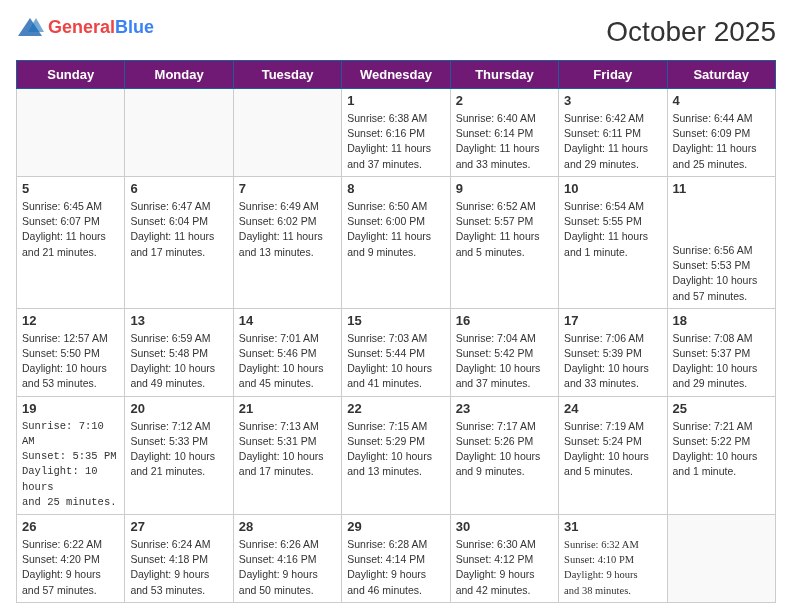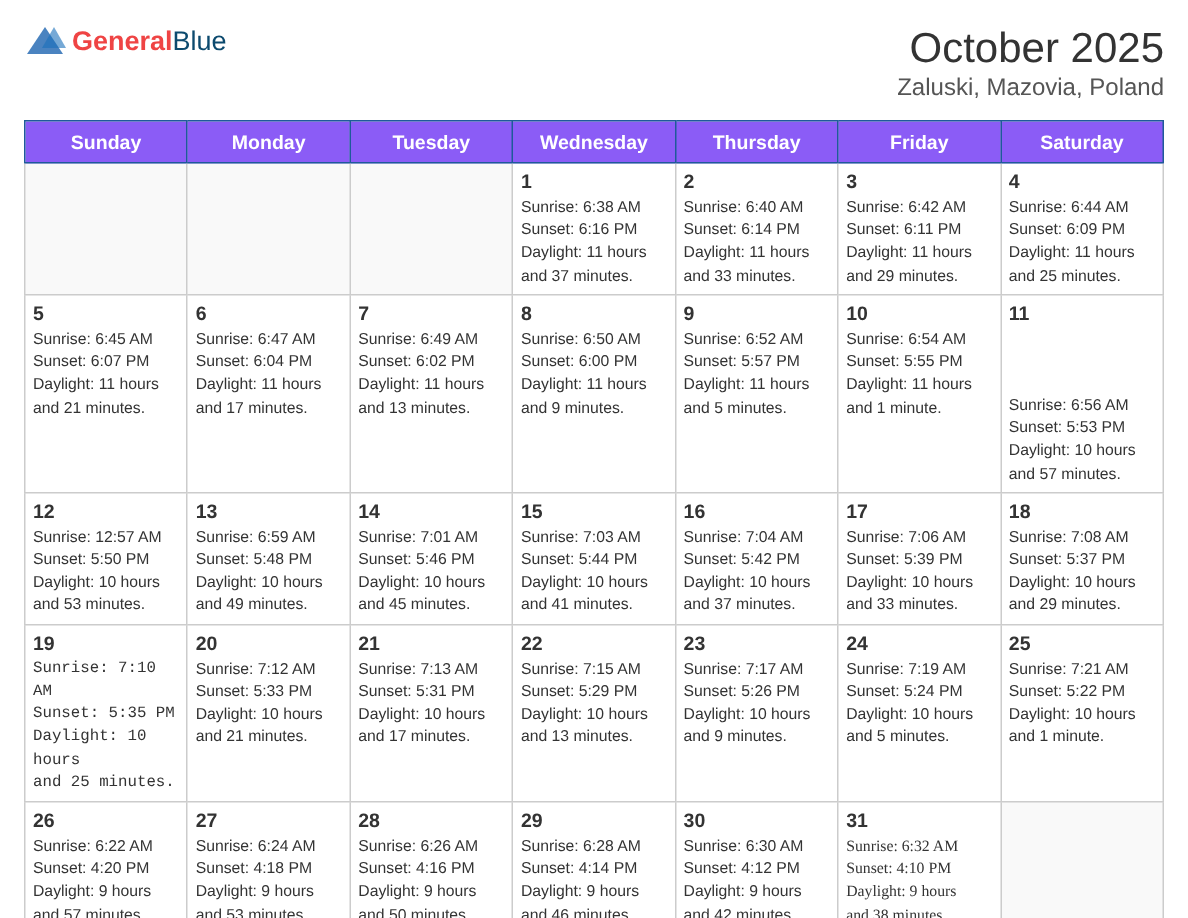--- a/index.html
+++ b/index.html
@@ -15,35 +15,35 @@
       justify-content: space-between;
       align-items: flex-start;
       margin-bottom: 12px;
     }
     .logo {
       display: flex;
       align-items: center;
       gap: 4px;
     }
     .logo-text-general { font-size: 18px; font-weight: bold; color: #ef4444; }
-    .logo-text-blue { font-size: 18px; font-weight: normal; color: #0c4a6e; }
+    .logo-text-blue { font-size: 18px; font-weight: bold; color: #3b82f6; }
     .logo-icon {
       width: 28px;
       height: 22px;
     }
     .title-block { text-align: right; }
     .month-title { font-size: 28px; color: #333; font-weight: normal; }
     .location-title { font-size: 16px; color: #555; margin-top: 2px; }
     .calendar {
       width: 100%;
       border-collapse: collapse;
       border: 1px solid #ccc;
     }
     .calendar th {
-      background: #8b5cf6;
+      background: #701a75;
       color: white;
       text-align: center;
       padding: 6px 4px;
       font-size: 13px;
       border: 1px solid #1f5a9a;
     }
     .calendar td {
       vertical-align: top;
       padding: 4px 5px;
       border: 1px solid #ccc;
@@ -76,21 +76,20 @@
     <svg class="logo-icon" viewBox="0 0 28 22" xmlns="http://www.w3.org/2000/svg">
       <polygon points="14,2 26,20 2,20" fill="#2a6db5" opacity="0.85"></polygon>
       <polygon points="20,2 28,16 12,16" fill="#1a6fba" opacity="0.6"></polygon>
     </svg>
     <div>
       <span class="logo-text-general">General</span><span class="logo-text-blue">Blue</span>
     </div>
   </div>
   <div class="title-block">
     <div class="month-title">October 2025</div>
-    <div class="location-title">Zaluski, Mazovia, Poland</div>
   </div>
 </div>
 
 <table class="calendar">
   <thead>
     <tr>
     <th>Sunday</th>
         <th>Monday</th>
         <th>Tuesday</th>
         <th>Wednesday</th>

